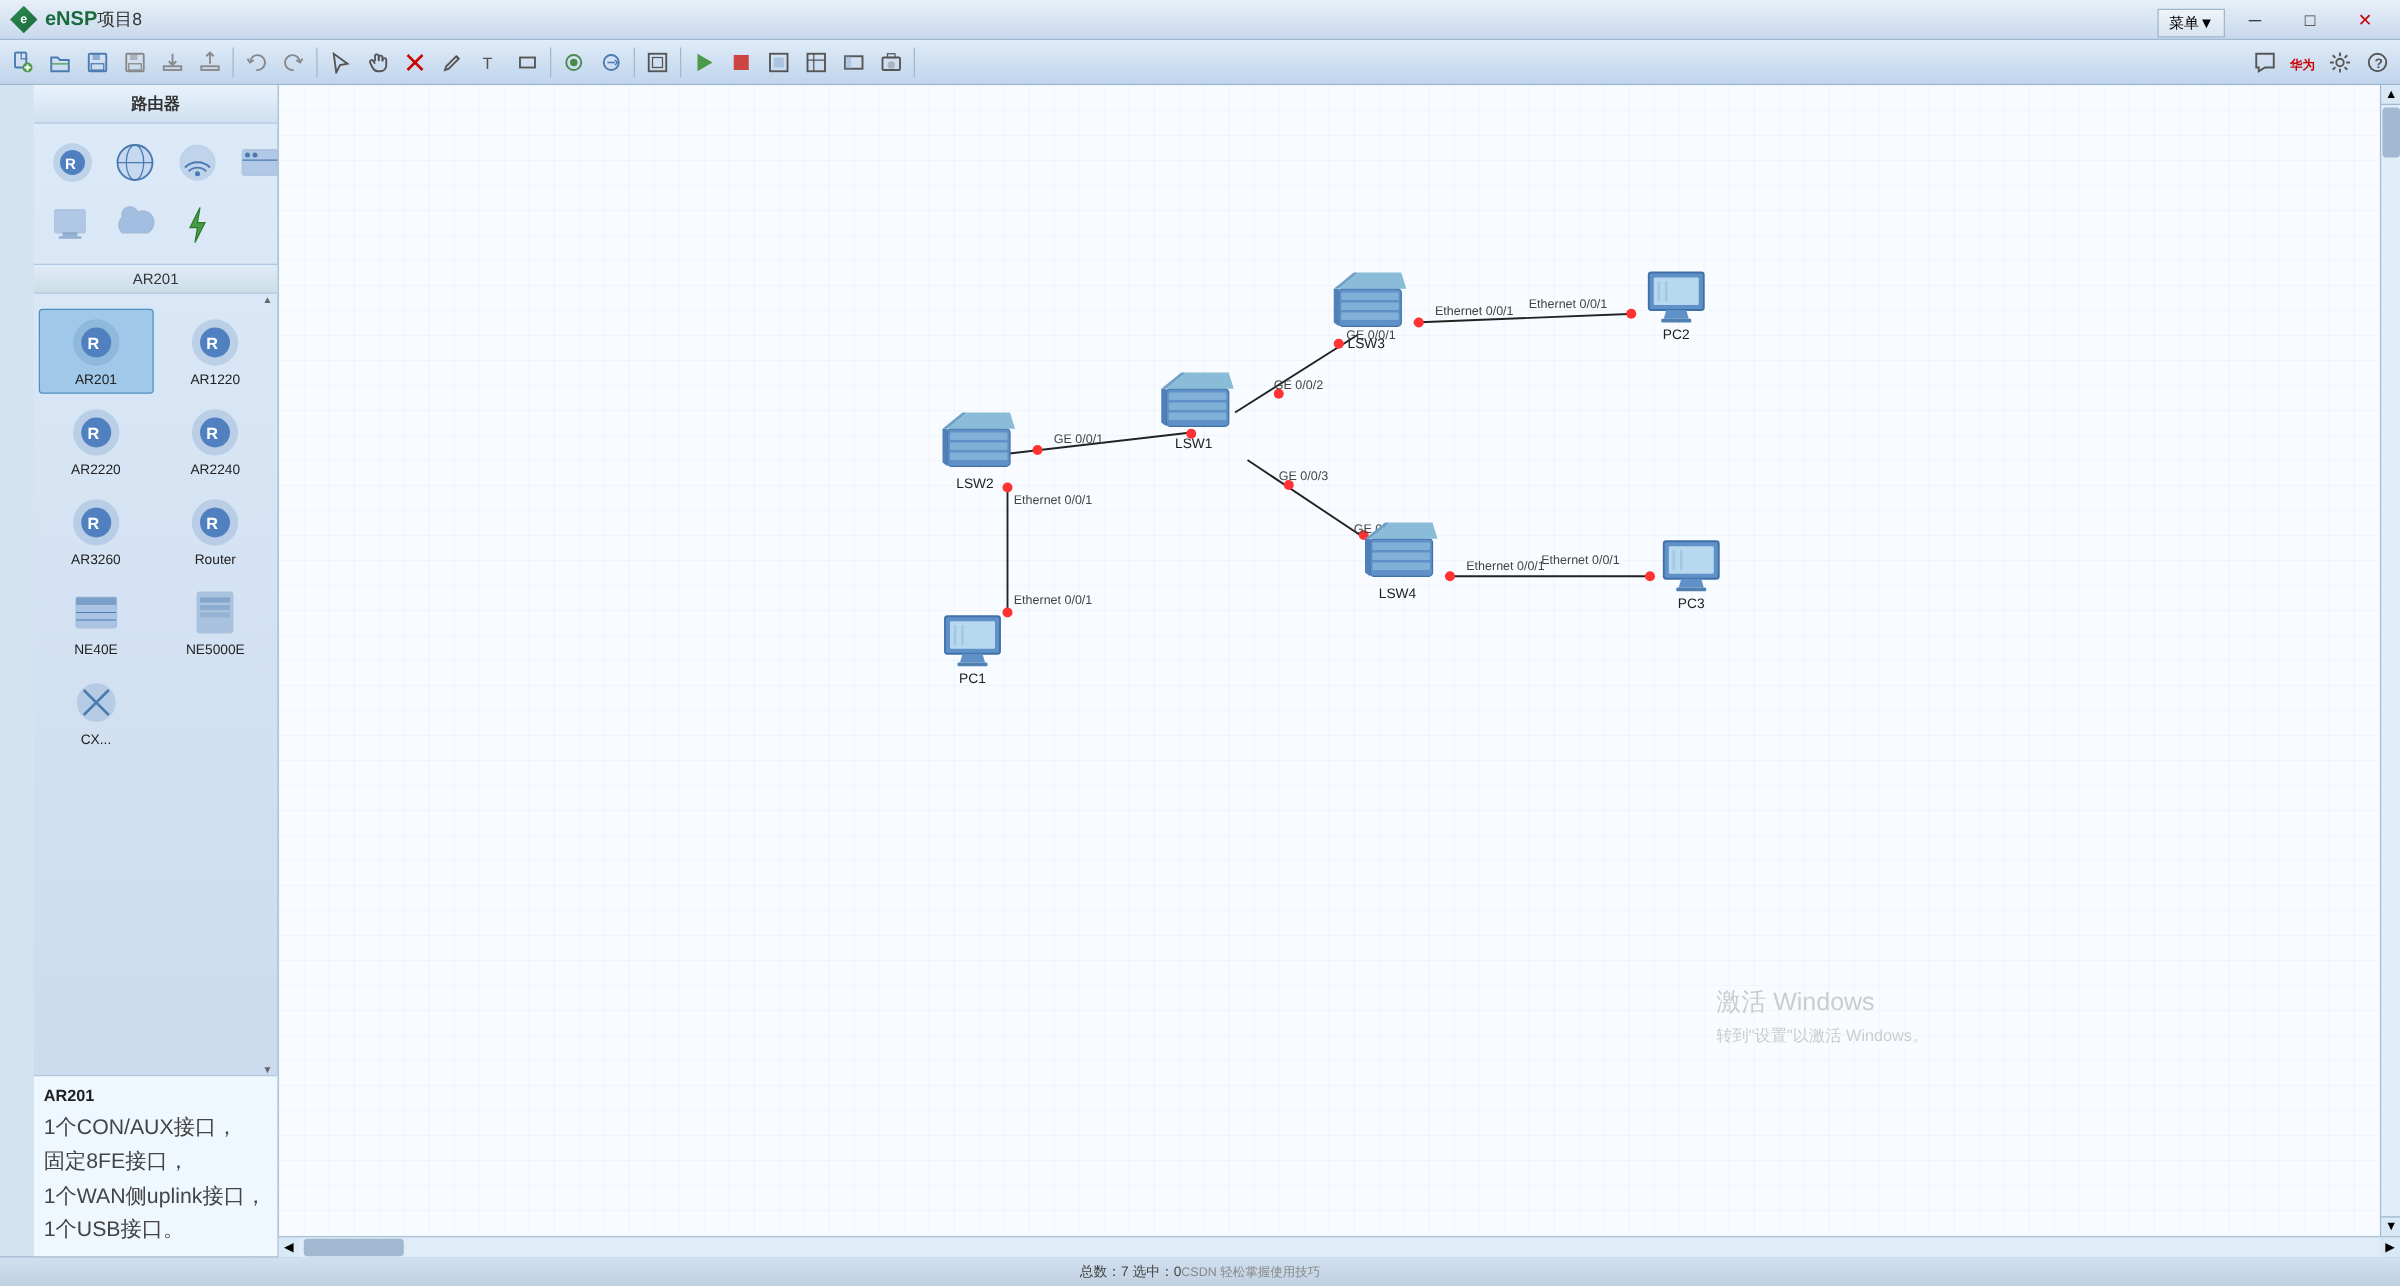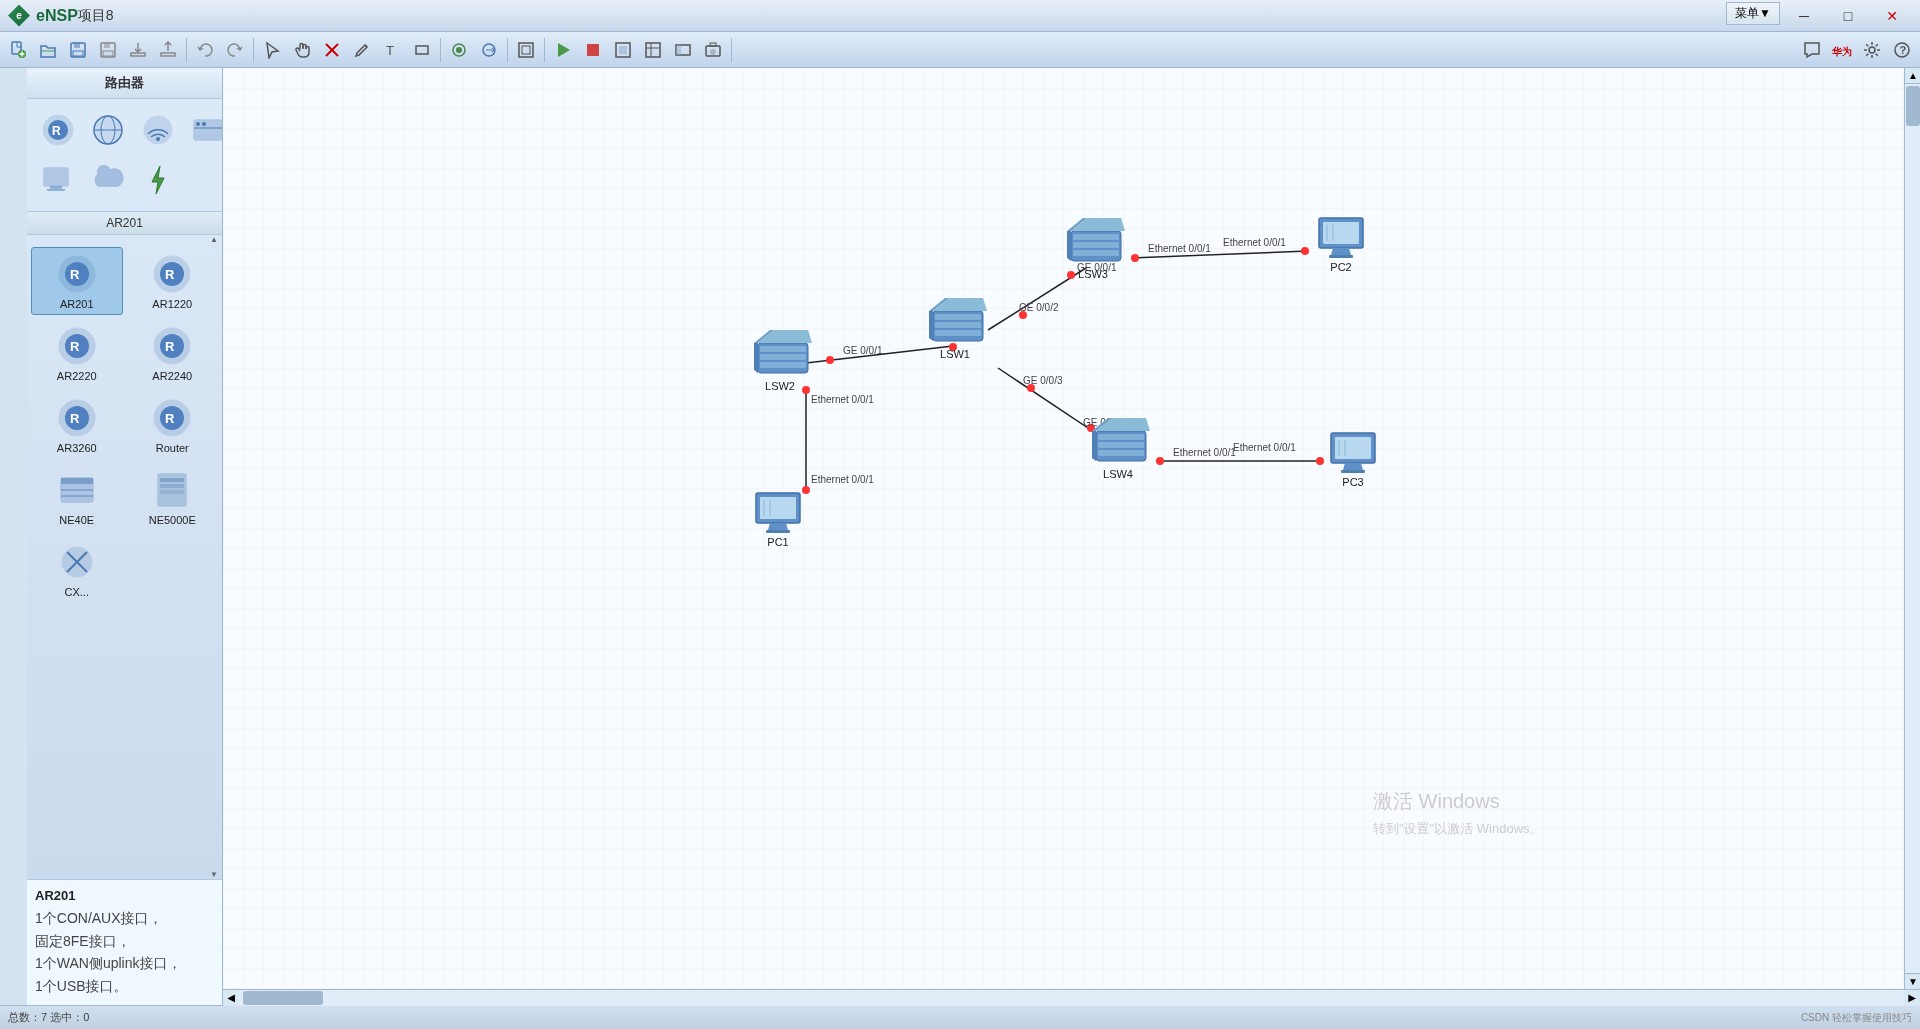--- a/index.html
+++ b/index.html
@@ -42,31 +42,31 @@
 
     #device-list { overflow-y: auto; flex: 1; padding: 4px; }
     .device-list-grid { display: grid; grid-template-columns: repeat(2, 1fr); gap: 4px; }
     .dl-item { display: flex; flex-direction: column; align-items: center; padding: 4px; cursor: pointer; border: 1px solid transparent; border-radius: 3px; }
     .dl-item.selected { background: #a0c8e8; border-color: #5090c0; }
     .dl-icon { width: 44px; height: 44px; margin-bottom: 2px; }
     .dl-label { font-size: 11px; color: #222; text-align: center; }
 
     #info-panel { padding: 8px; background: #f0f8ff; border-top: 1px solid #b0c8e0; min-height: 100px; }
     .info-title { font-weight: bold; font-size: 13px; color: #222; margin-bottom: 4px; }
-    .info-text { font-size: 14px; color: #444; line-height: 1.6; }
+    .info-text { font-size: 17px; color: #444; line-height: 1.6; }
 
     
     #canvas-area { flex: 1; background: #f8fbff; position: relative; overflow: hidden; }
     #canvas-svg { width: 100%; height: 100%; }
 
     
     #statusbar {
       height: 24px; background: linear-gradient(to bottom, #d0e0f0, #c0d0e0);
       border-top: 1px solid #a0b8d0; display: flex; align-items: center;
-      padding: 0 8px; font-size: 11px; color: #444; justify-content: space-between;
+      padding: 0 8px; font-size: 11px; color: #444; justify-content: center;
     }
     #statusbar .csdn { color: #888; font-size: 10px; }
 
     
     #right-scroll { width: 16px; background: #d0e0f0; border-left: 1px solid #a0b8d0; display: flex; flex-direction: column; }
     .scroll-btn { width: 16px; height: 16px; display: flex; align-items: center; justify-content: center; cursor: pointer; font-size: 10px; background: #d8e8f4; border-bottom: 1px solid #a0b8d0; }
 
     
     #bottom-scroll { height: 16px; background: #d0e0f0; border-top: 1px solid #a0b8d0; display: flex; align-items: center; }
     .hscroll-btn { width: 16px; height: 16px; display: flex; align-items: center; justify-content: center; cursor: pointer; font-size: 10px; background: #d8e8f4; }
@@ -87,21 +87,21 @@
 <body>
 
 <div id="titlebar">
   <div class="logo">
     <div style="width:22px;height:22px;background:linear-gradient(135deg,#2a8a4e,#1a6a3e);clip-path:polygon(50% 0%,100% 50%,50% 100%,0% 50%);display:flex;align-items:center;justify-content:center;">
       <span style="color:white;font-size:10px;font-weight:bold;">e</span>
     </div>
     <span>eNSP</span>
   </div>
   <div class="title">项目8</div>
-  <div style="display:flex;align-items:flex-start;gap:4px;">
+  <div style="display:flex;align-items:flex-end;gap:4px;">
     <button class="menu-btn">菜单▼</button>
     <button class="win-btn">─</button>
     <button class="win-btn">□</button>
     <button class="win-btn" style="color:#c00;">✕</button>
   </div>
 </div>
 
 <div id="toolbar">
 
   <div class="tb-btn" title="新建">

